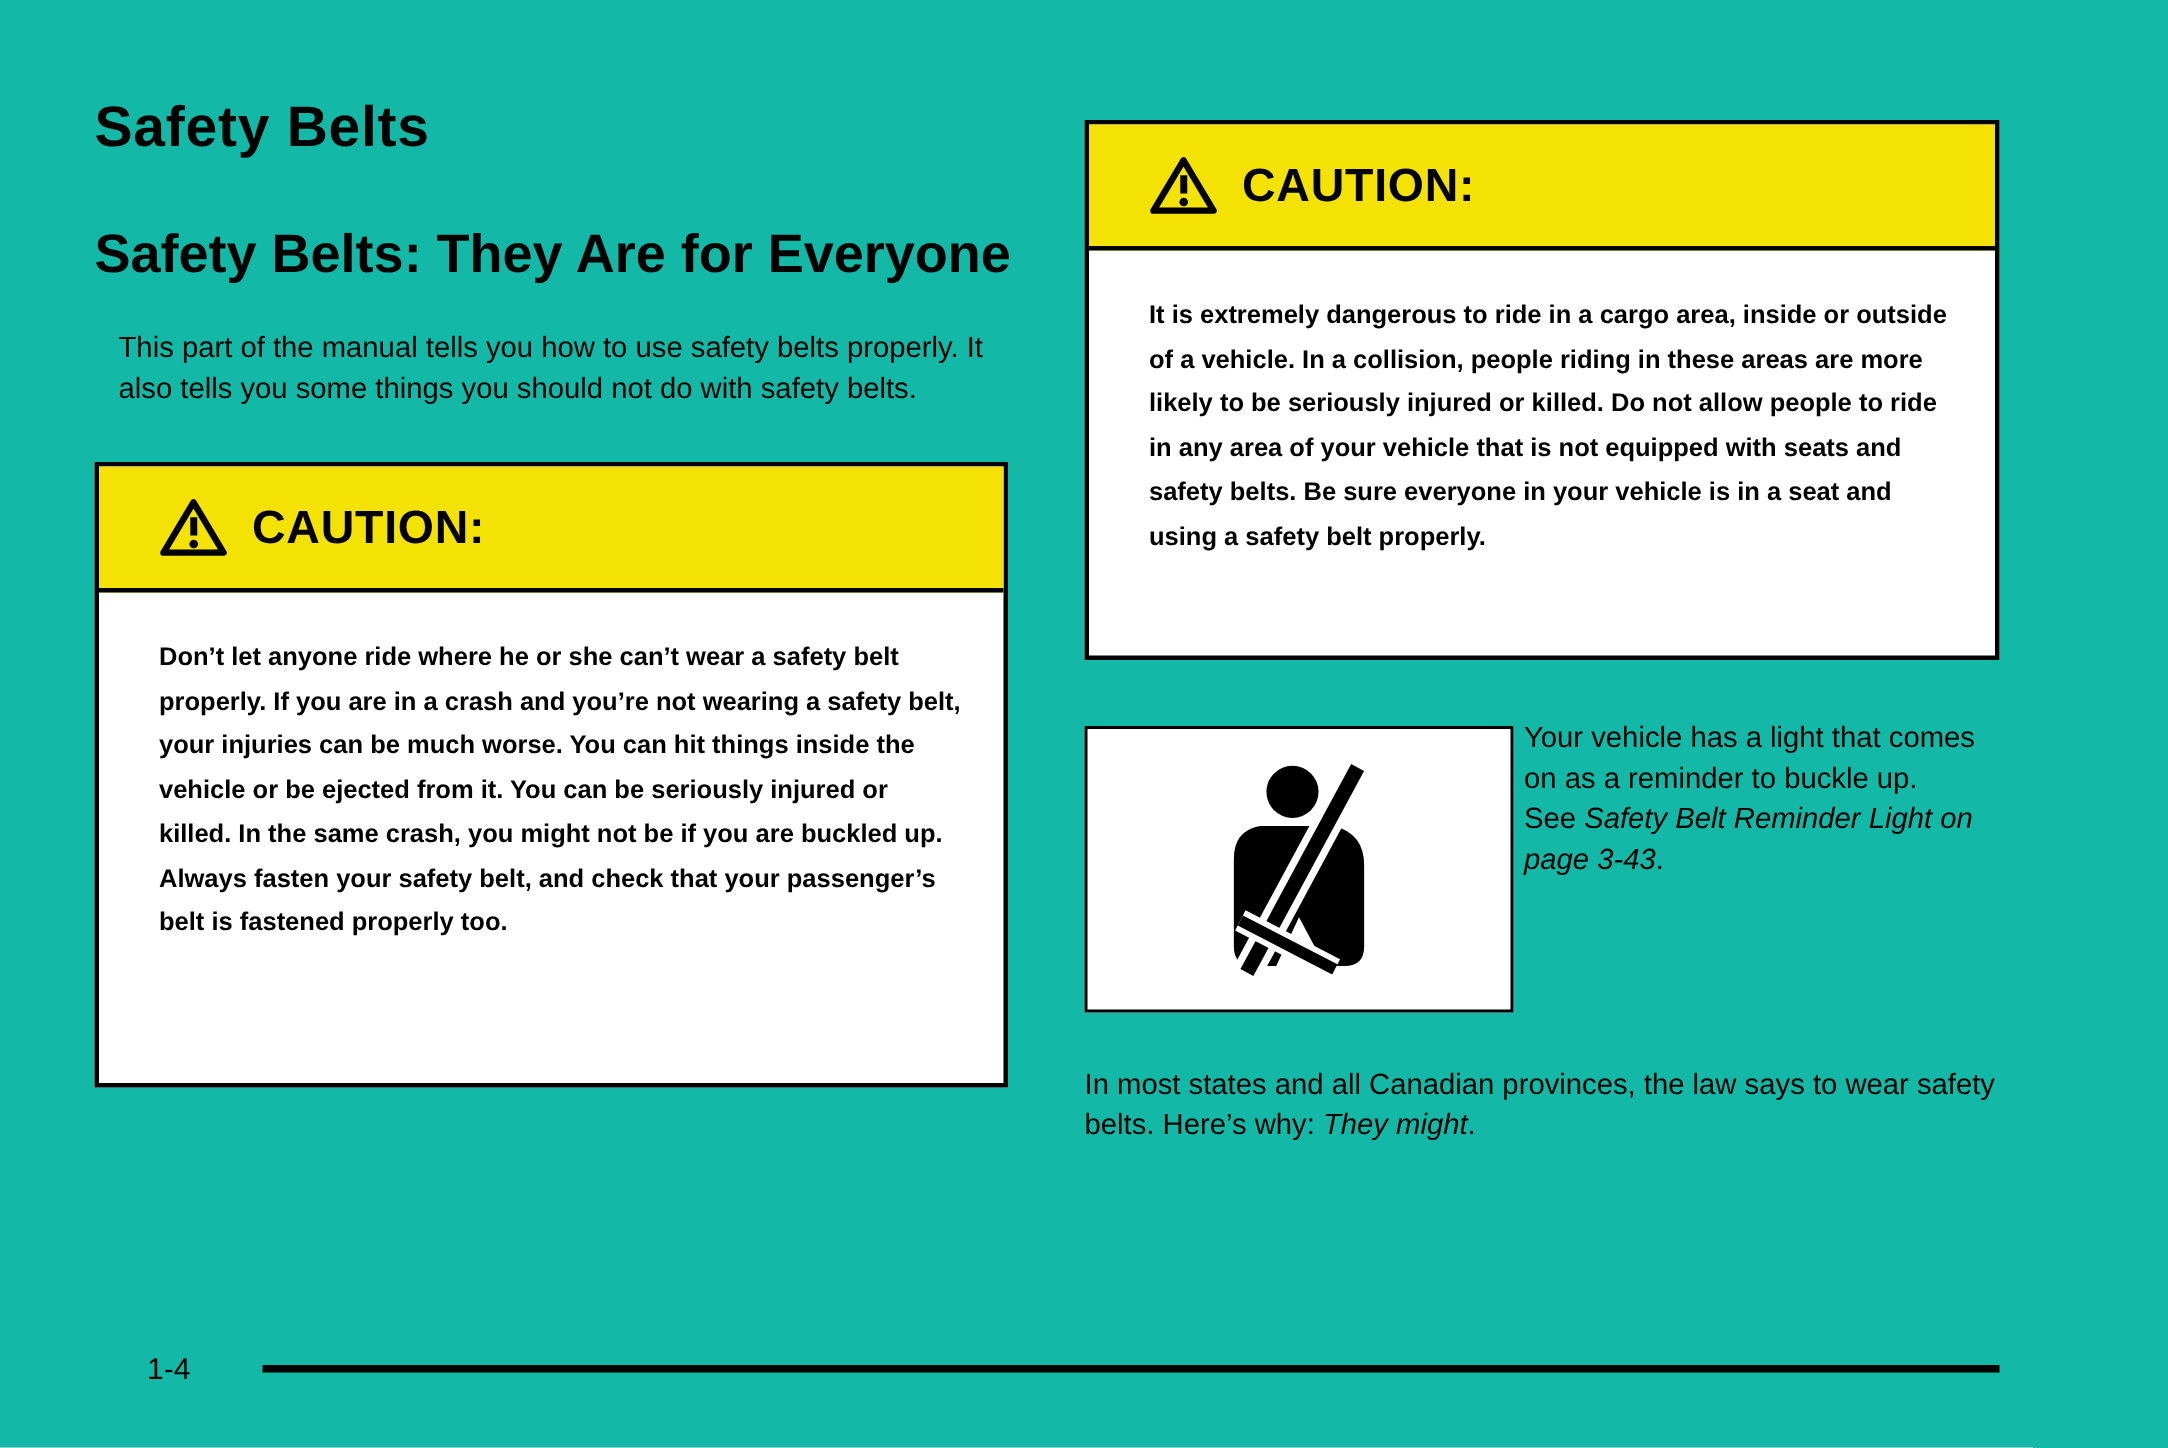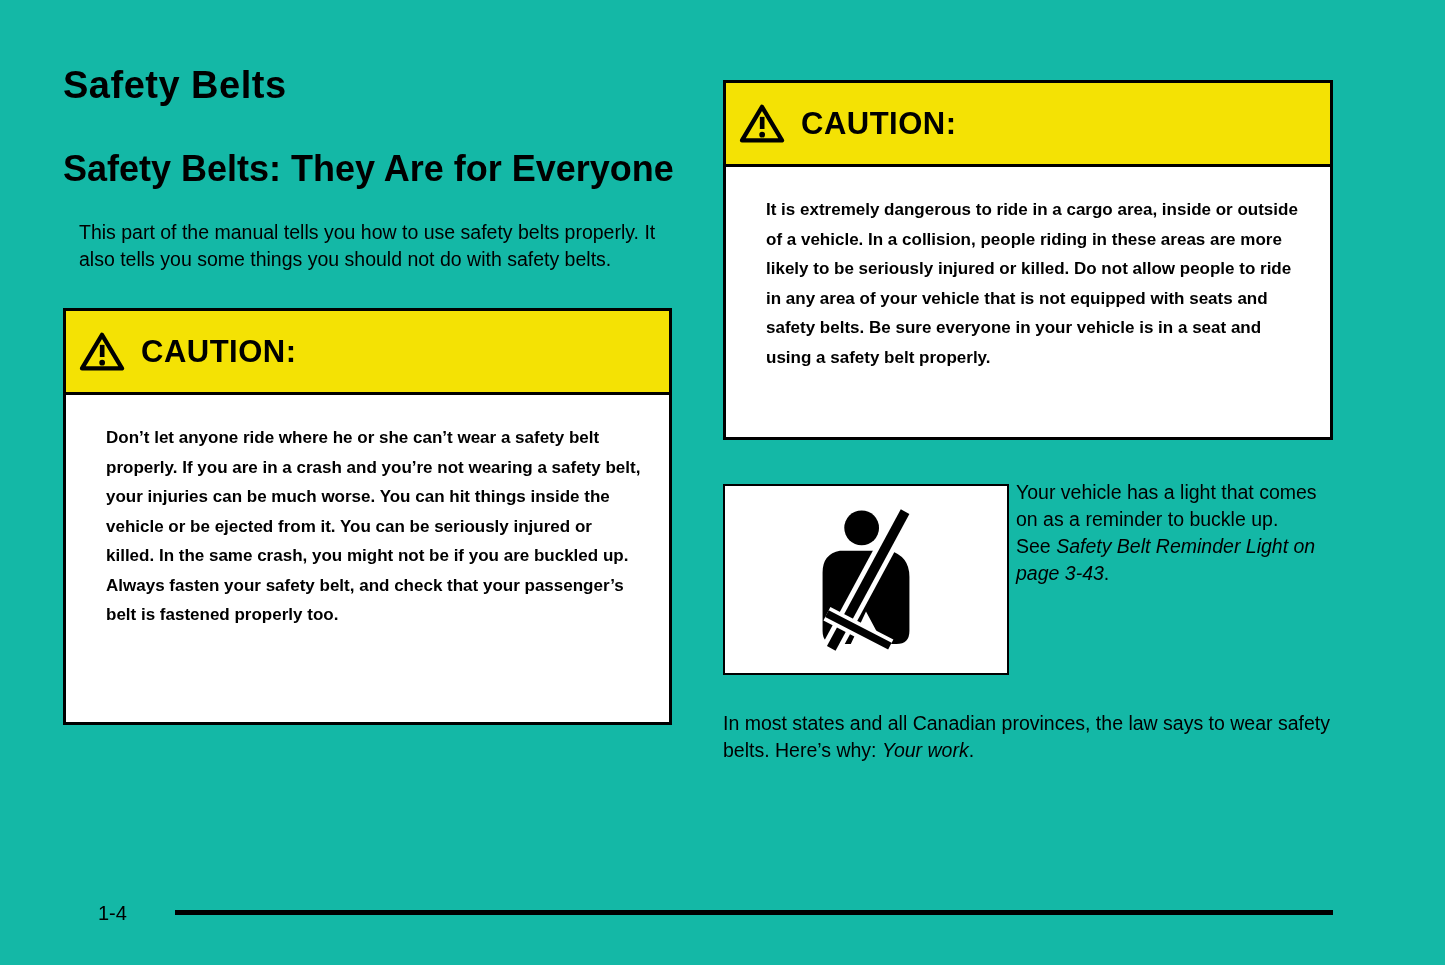--- a/index.html
+++ b/index.html
@@ -46,21 +46,21 @@
   }
   .caution-box.left  { left: 63px;  top: 308px; width: 609px; min-height: 417px; }
   .caution-box.right { left: 723px; top: 80px;  width: 610px; min-height: 360px; }
 
   .caution-header {
     display: flex;
     align-items: center;
     gap: 16px;
     background: var(--caution-yellow, #F4E204);
     border-bottom: 3px solid #000;
-    padding: 20px 13px;
+    padding: 20px 40px;
     height: 84px;
     box-sizing: border-box;
   }
   .caution-title {
     font-size: 31px;
     font-weight: bold;
     letter-spacing: 0.5px;
   }
   .warn-icon { display: inline-flex; }
 
@@ -159,18 +159,18 @@
       <path d="M46 38 Q30 41 30 58 L30 112 Q30 124 42 124 L56 124 L70 94 L86 124 L98 124 Q110 124 110 112 L110 62 Q110 43 92 38 Z" fill="#000"></path>
       <line x1="106" y1="2" x2="38" y2="128" stroke="#fff" stroke-width="18"></line>
       <line x1="106" y1="2" x2="38" y2="128" stroke="#000" stroke-width="9"></line>
       <line x1="34" y1="96" x2="92" y2="126" stroke="#fff" stroke-width="14"></line>
       <line x1="34" y1="96" x2="92" y2="126" stroke="#000" stroke-width="7"></line>
     </svg>
   </div>
 
   <p class="reminder"><span>Your vehicle has a light that comes on as a reminder to buckle up. See </span><em>Safety Belt Reminder Light on page 3-43</em><span>.</span></p>
 
-  <p class="law"><span>In most states and all Canadian provinces, the law says to wear safety belts. Here’s why: </span><em>Your work</em><span>.</span></p>
+  <p class="law"><span>In most states and all Canadian provinces, the law says to wear safety belts. Here’s why: </span><em>They might</em><span>.</span></p>
 
   <span class="page-num">1-4</span>
   <div class="footer-rule"></div>
 
 </div>
 
 </body></html>

